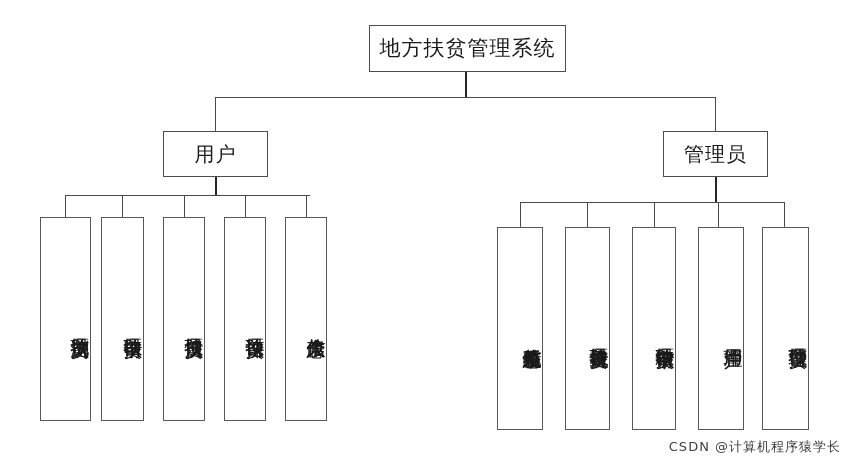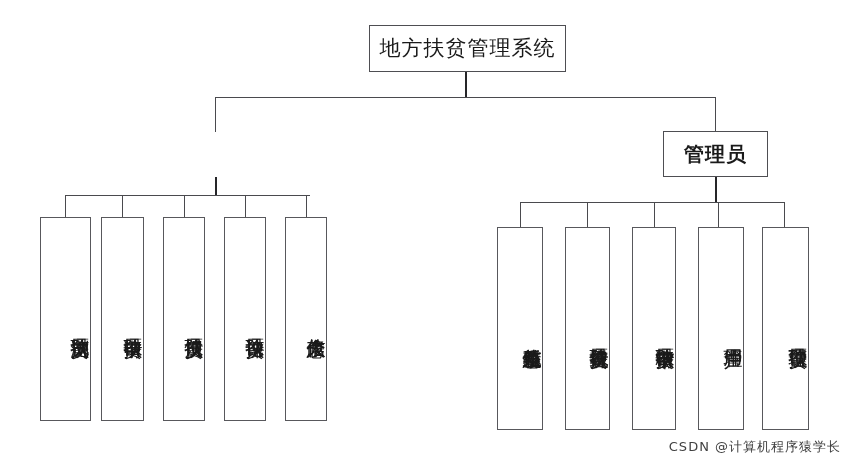--- a/index.html
+++ b/index.html
@@ -89,22 +89,25 @@
   </div>
 
   <div class="line line-thick-v" style="left:465px; top:72px; width:2px; height:26px;"></div>
 
   <div class="line line-h" style="left:215px; top:97px; width:501px; height:1px;"></div>
 
   <div class="line line-v" style="left:215px; top:97px; width:1px; height:35px;"></div>
 
   <div class="line line-v" style="left:715px; top:97px; width:1px; height:35px;"></div>
 
+  <div class="node node-branch" style="left:163px; top:131px; width:105px; height:46px;">
+    <span class="node-text">用户</span>
+  </div>
 
-  <div class="node node-branch" style="left:663px; top:131px; width:105px; height:46px;font-weight:bold;">
+  <div class="node node-branch" style="left:663px; top:131px; width:105px; height:46px;">
     <span class="node-text">管理员</span>
   </div>
 
   <div class="line line-thick-v" style="left:215px; top:177px; width:2px; height:19px;"></div>
   <div class="line line-h" style="left:65px; top:195px; width:245px; height:1px;"></div>
   <div class="line line-v" style="left:65px; top:195px; width:1px; height:22px;"></div>
   <div class="line line-v" style="left:122px; top:195px; width:1px; height:22px;"></div>
   <div class="line line-v" style="left:184px; top:195px; width:1px; height:22px;"></div>
   <div class="line line-v" style="left:245px; top:195px; width:1px; height:22px;"></div>
   <div class="line line-v" style="left:306px; top:195px; width:1px; height:22px;"></div>

